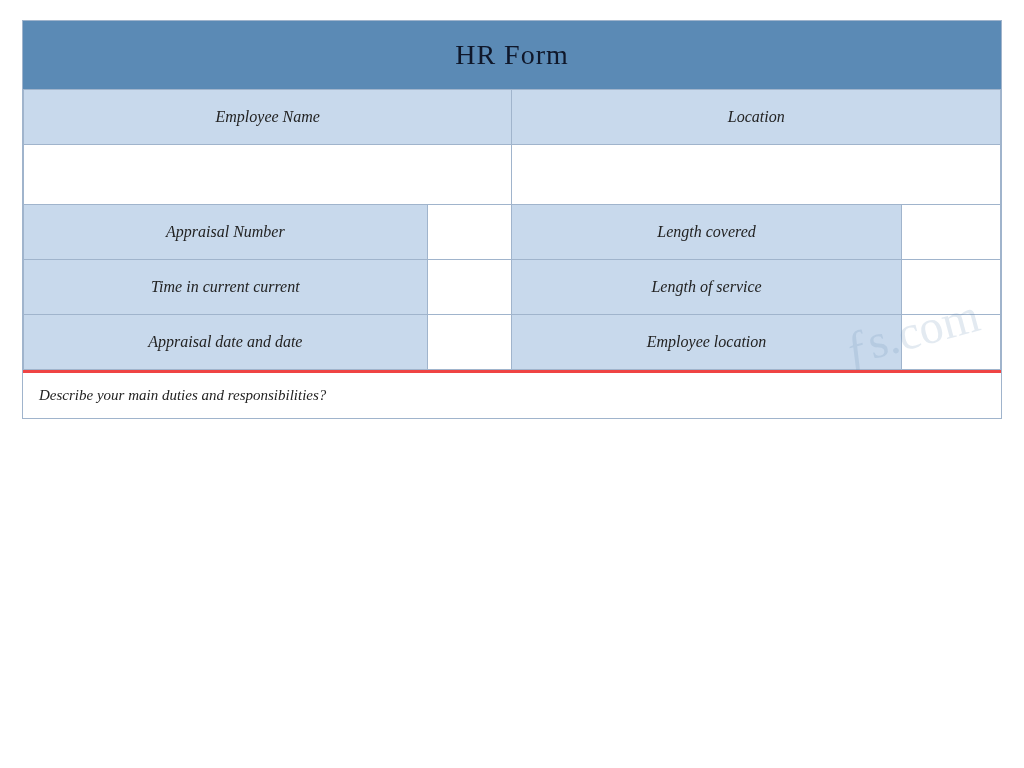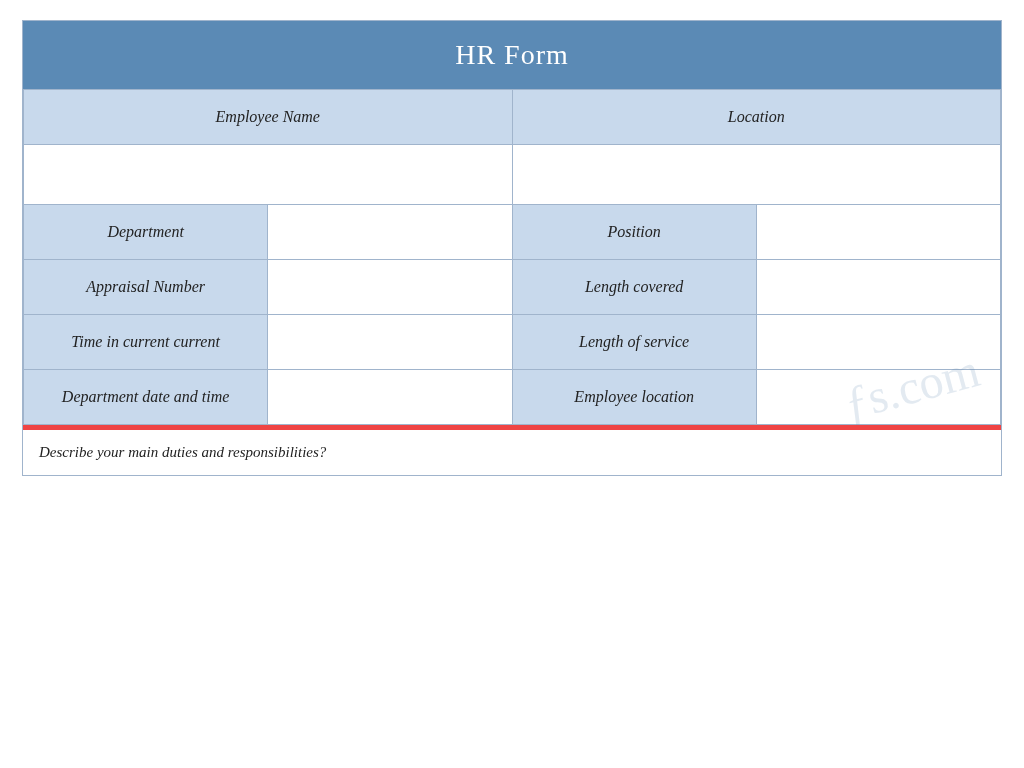--- a/index.html
+++ b/index.html
@@ -19,21 +19,21 @@
     }
 
     .form-container {
       width: 980px;
       border: 1px solid #a0b4cc;
       background: #ffffff;
     }
 
     .form-title {
       background-color: #5b8ab5;
-      color: #ffffff;
+      color: #0f172a;
       text-align: center;
       font-size: 28px;
       font-weight: normal;
       padding: 18px 0;
       letter-spacing: 1px;
     }
 
     .form-table {
       width: 100%;
       border-collapse: collapse;
@@ -55,21 +55,21 @@
 
     .value-cell {
       background-color: #ffffff;
     }
 
     .bottom-text {
       padding: 14px 16px;
       font-size: 15px;
       color: #222222;
       background: #ffffff;
-      border-top: 5px solid #ef4444;
+      border-top: 3px solid #ef4444;
       font-style: italic;
     }
 
     .watermark {
       position: relative;
     }
 
     .watermark-text {
       position: absolute;
       bottom: 10px;
@@ -94,43 +94,37 @@
         <tr>
       <td class="label-cell" colspan="2" style="width:50%">Employee Name</td>
       <td class="label-cell" colspan="2" style="width:50%">Location</td>
     </tr>
 
     <tr>
       <td class="value-cell" colspan="2" style="height:60px;"></td>
       <td class="value-cell" colspan="2"></td>
     </tr>
 
-    <tr>
-      <td class="label-cell" style="width:25%">Department</td>
-      <td class="value-cell" style="width:25%"></td>
-      <td class="label-cell" style="width:25%">Position</td>
-      <td class="value-cell" style="width:25%"></td>
-    </tr>
 
     <tr>
       <td class="label-cell">Appraisal Number</td>
       <td class="value-cell"></td>
       <td class="label-cell">Length covered</td>
       <td class="value-cell"></td>
     </tr>
 
     <tr>
       <td class="label-cell">Time in current current</td>
       <td class="value-cell"></td>
       <td class="label-cell">Length of service</td>
       <td class="value-cell"></td>
     </tr>
 
     <tr>
-      <td class="label-cell">Department date and time</td>
+      <td class="label-cell">Appraisal date and date</td>
       <td class="value-cell"></td>
       <td class="label-cell">Employee location</td>
       <td class="value-cell watermark">
         <span class="watermark-text">ƒs.com</span>
       </td>
     </tr>
 
   </tbody>
     </table>
 

